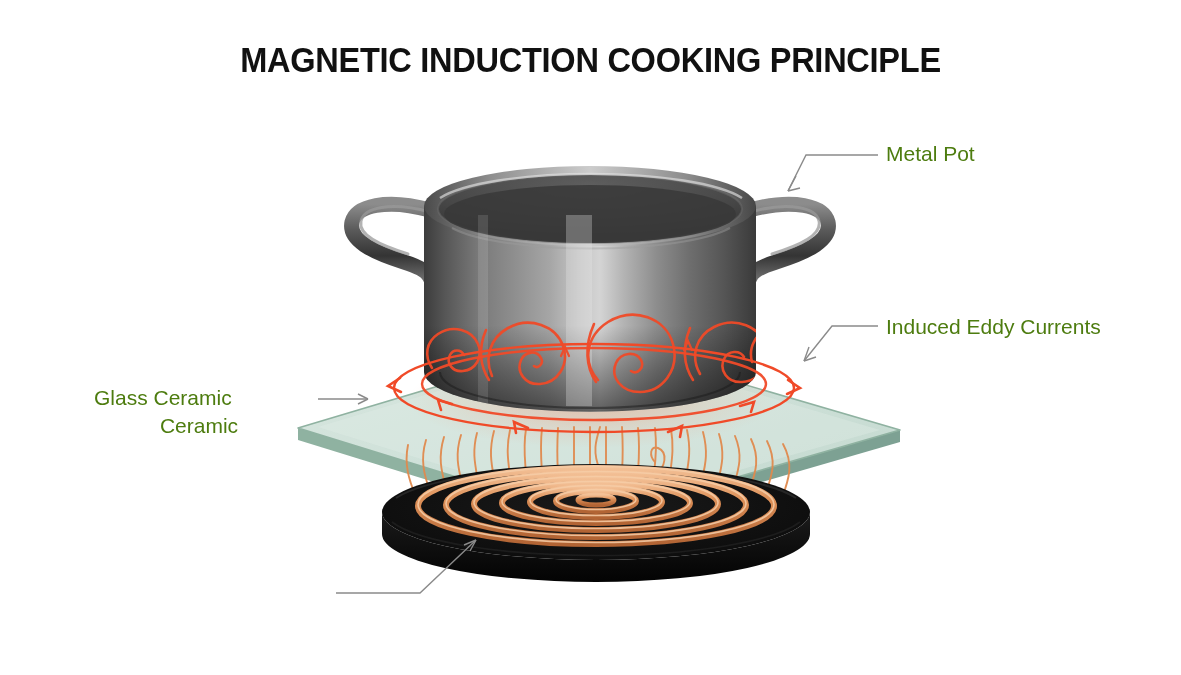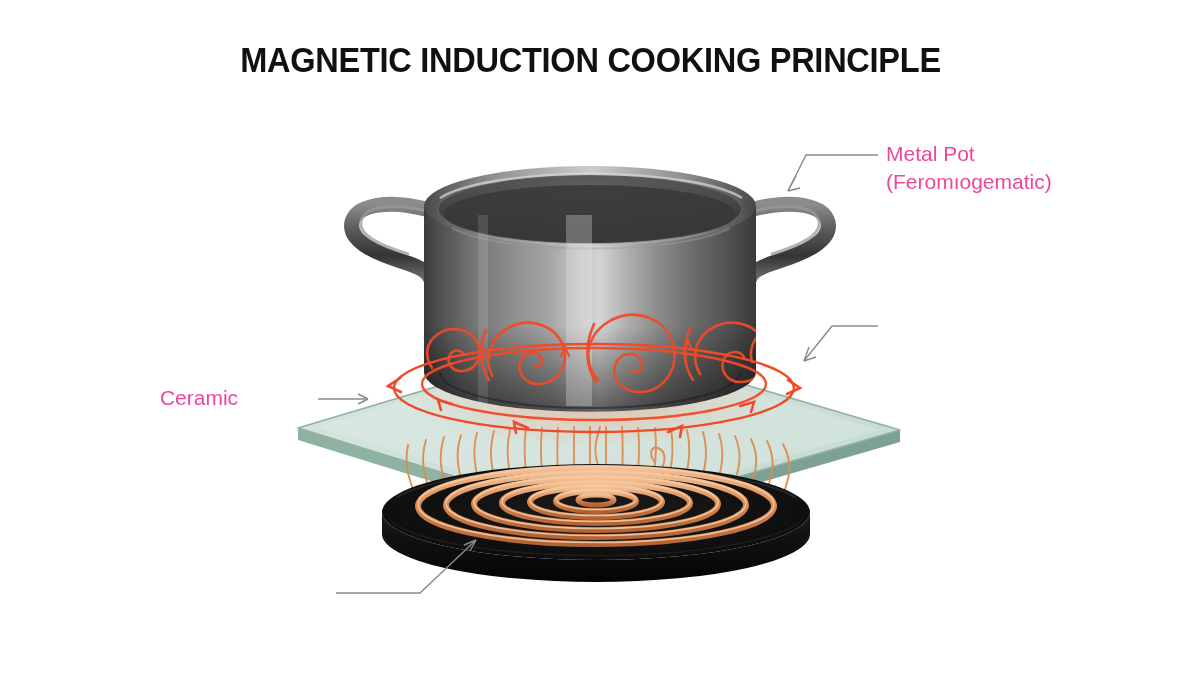--- a/index.html
+++ b/index.html
@@ -29,21 +29,21 @@
     letter-spacing: -0.3px;
     color: #111111;
     transform: scaleX(0.93);
     transform-origin: 50% 50%;
   }
   .label {
     position: absolute;
     font-family: "Liberation Sans", sans-serif;
     font-size: 21px;
     line-height: 28px;
-    color: #ec4899;
+    color: #4d7c0f;
     white-space: nowrap;
   }
   #label-metal-pot { left: 886px; top: 140px; text-align: left; }
   #label-eddy      { left: 886px; top: 313px; text-align: left; }
   #label-glass     { left: 88px;  top: 384px; width: 222px; text-align: center; }
   #label-coil      { left: 120px; top: 581px; text-align: left; }
   .label .l1, .label .l2 { display: block; }
   #label-glass .l1 { text-align: left; padding-left: 6px; }
   #label-glass .l2 { text-align: center; }
   svg#scene {
@@ -305,24 +305,25 @@
       <path d="M318,399 L368,399"></path>
       <path d="M368,399 L358,394 M368,399 L358,404"></path>
 
       <path d="M336,593 L420,593 L476,540"></path>
       <path d="M476,540 L464,545 M476,540 L470,551"></path>
     </g>
   </svg>
 
   <div class="label" id="label-metal-pot">
     <span class="l1">Metal Pot</span>
-    <span class="l2">(Feromıogematic)</span>
   </div>
 
   <div class="label" id="label-eddy">
+    <span class="l1">Induced Eddy Currents</span>
   </div>
 
   <div class="label" id="label-glass">
+    <span class="l1">Glass Ceramic</span>
     <span class="l2">Ceramic</span>
   </div>
 
 
 </div>
 
 </body></html>

